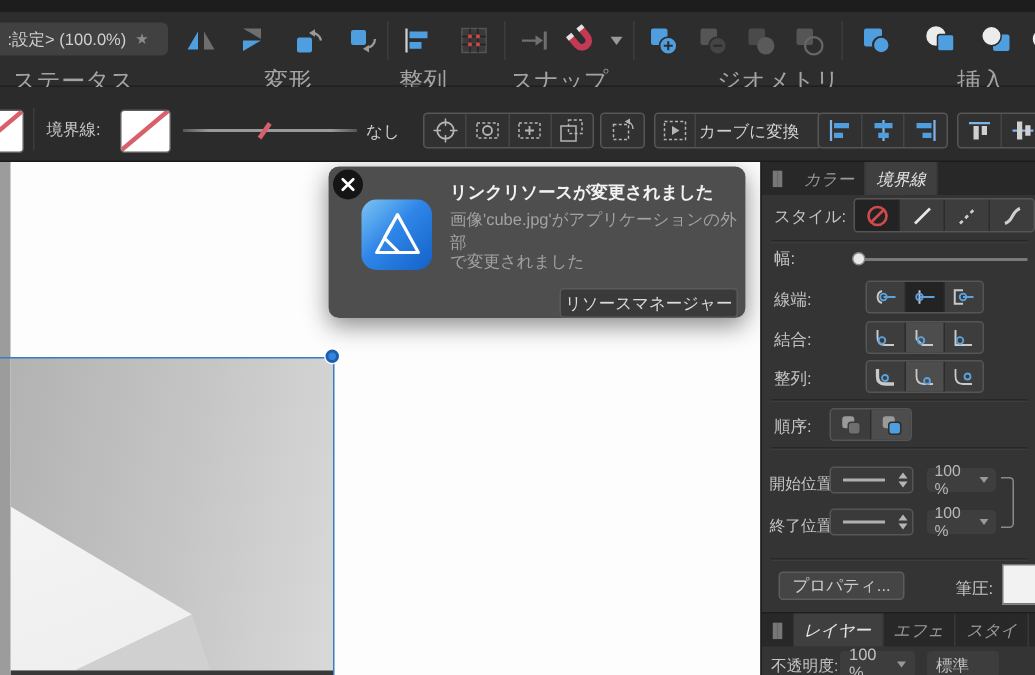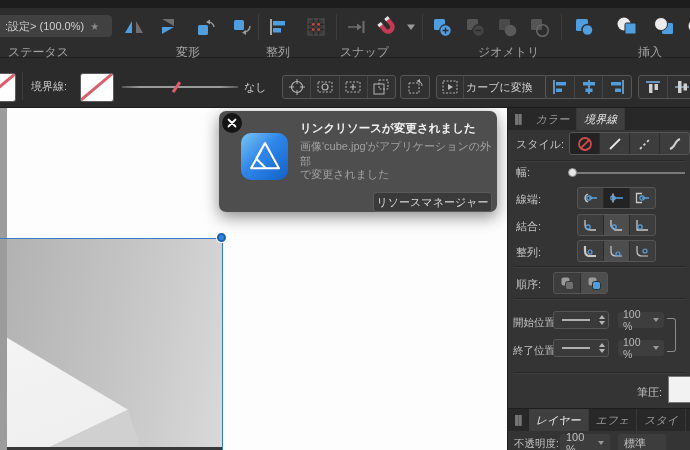--- a/index.html
+++ b/index.html
@@ -8,21 +8,21 @@
   .abs{position:absolute;}
 
   
   .titlestrip{position:absolute;left:0;top:0;width:690px;height:8px;background:#1d1d1d;}
   .toolbar1{position:absolute;left:0;top:8px;width:690px;height:49px;background:#2d2d2d;border-bottom:1px solid #1f1f1f;}
   .preset-box{position:absolute;left:0;top:7px;width:112px;height:22px;background:#414141;border-radius:0 4px 4px 0;
               display:flex;align-items:center;justify-content:flex-start;padding-left:5px;box-sizing:border-box;}
   .preset-box .txt{font-size:11px;color:#cfcfcf;white-space:nowrap;}
   .preset-box .star{margin-left:6px;font-size:10px;color:#8a8a8a;}
   .tbtn{position:absolute;top:6px;width:28px;height:26px;display:flex;align-items:center;justify-content:center;border-radius:3px;}
-  .tb-label{position:absolute;top:36px;font-size:12px;color:#a3a3a3;white-space:nowrap;}
+  .tb-label{position:absolute;top:36px;font-size:16px;color:#a3a3a3;white-space:nowrap;}
   .vsep1{position:absolute;top:6px;width:1px;height:26px;background:#3c3c3c;}
 
   
   .toolbar2{position:absolute;left:0;top:58px;width:690px;height:49px;background:#2b2b2b;border-bottom:1px solid #1c1c1c;}
   .swatch{position:absolute;background:#fff;border:1px solid #5c5c5c;border-radius:3px;overflow:hidden;}
   .swatch .slash{position:absolute;left:-6px;top:11px;width:44px;height:2.5px;background:#d95f6a;transform:rotate(-40deg);}
   .ctx-label{font-size:11px;color:#c8c8c8;white-space:nowrap;}
   .slider-track{position:absolute;height:2px;background:linear-gradient(90deg,#555,#9a9a9a 15%,#9a9a9a 85%,#555);}
   .slider-mark{position:absolute;width:2.5px;height:12px;background:#d95f6a;transform:rotate(35deg);}
   .btn-group{position:absolute;top:17px;height:24px;border:1px solid #565656;border-radius:3px;display:flex;align-items:center;box-sizing:border-box;background:#313131;}
@@ -521,20 +521,21 @@
           <div class="dn"></div>
         </div>
     </div>
     <div class="pct-box" style="left:110px;top:232px;width:46px;">
       <span>100 %</span>
       <span class="car"></span>
     </div>
     <div class="link-bracket" style="left:159px;top:210px;"></div>
     <div class="pdivider" style="top:264px;"></div>
 
+    <div class="prop-btn" style="left:11px;top:273px;width:84px;">プロパティ...</div>
     <span class="prow-label" style="left:129px;top:277px;">筆圧:</span>
     <div class="pressure-box" style="left:160px;top:268px;width:30px;height:27px;"></div>
 
     <div class="ptabs" style="top:300px;border-top:1px solid #1e1e1e;">
       <div class="pgrip">▐▌</div>
       <div class="ptab active">レイヤー</div>
       <div class="ptab">エフェ</div>
       <div class="ptab">スタイ</div>
       <div class="ptab">文字</div>
     </div>

